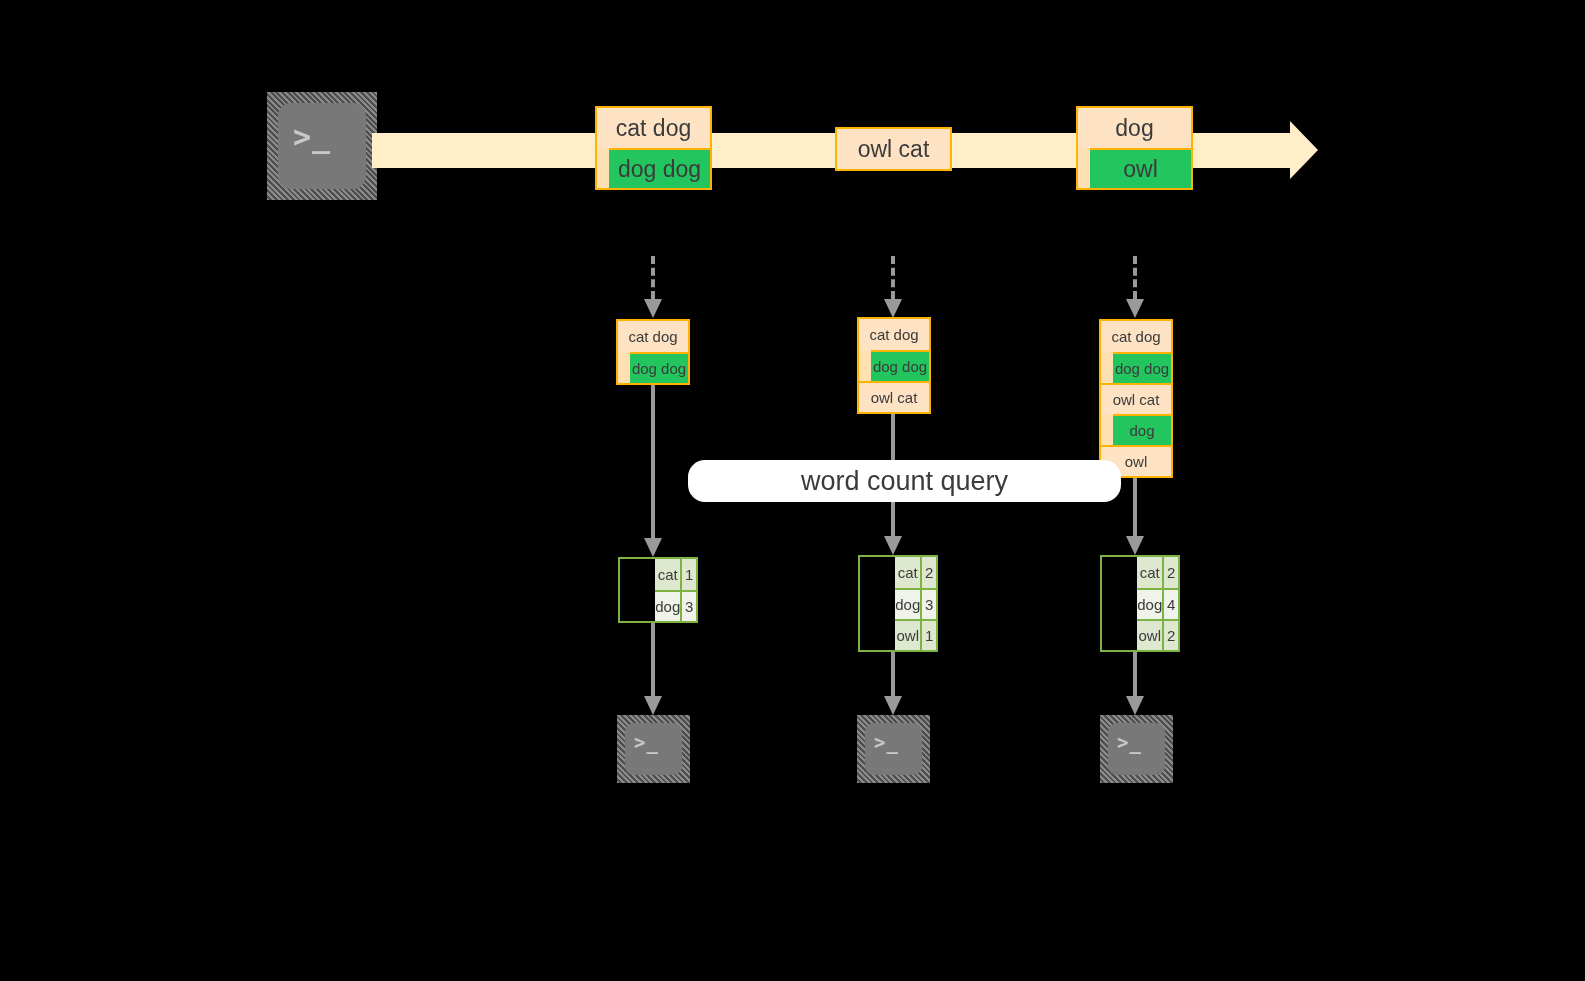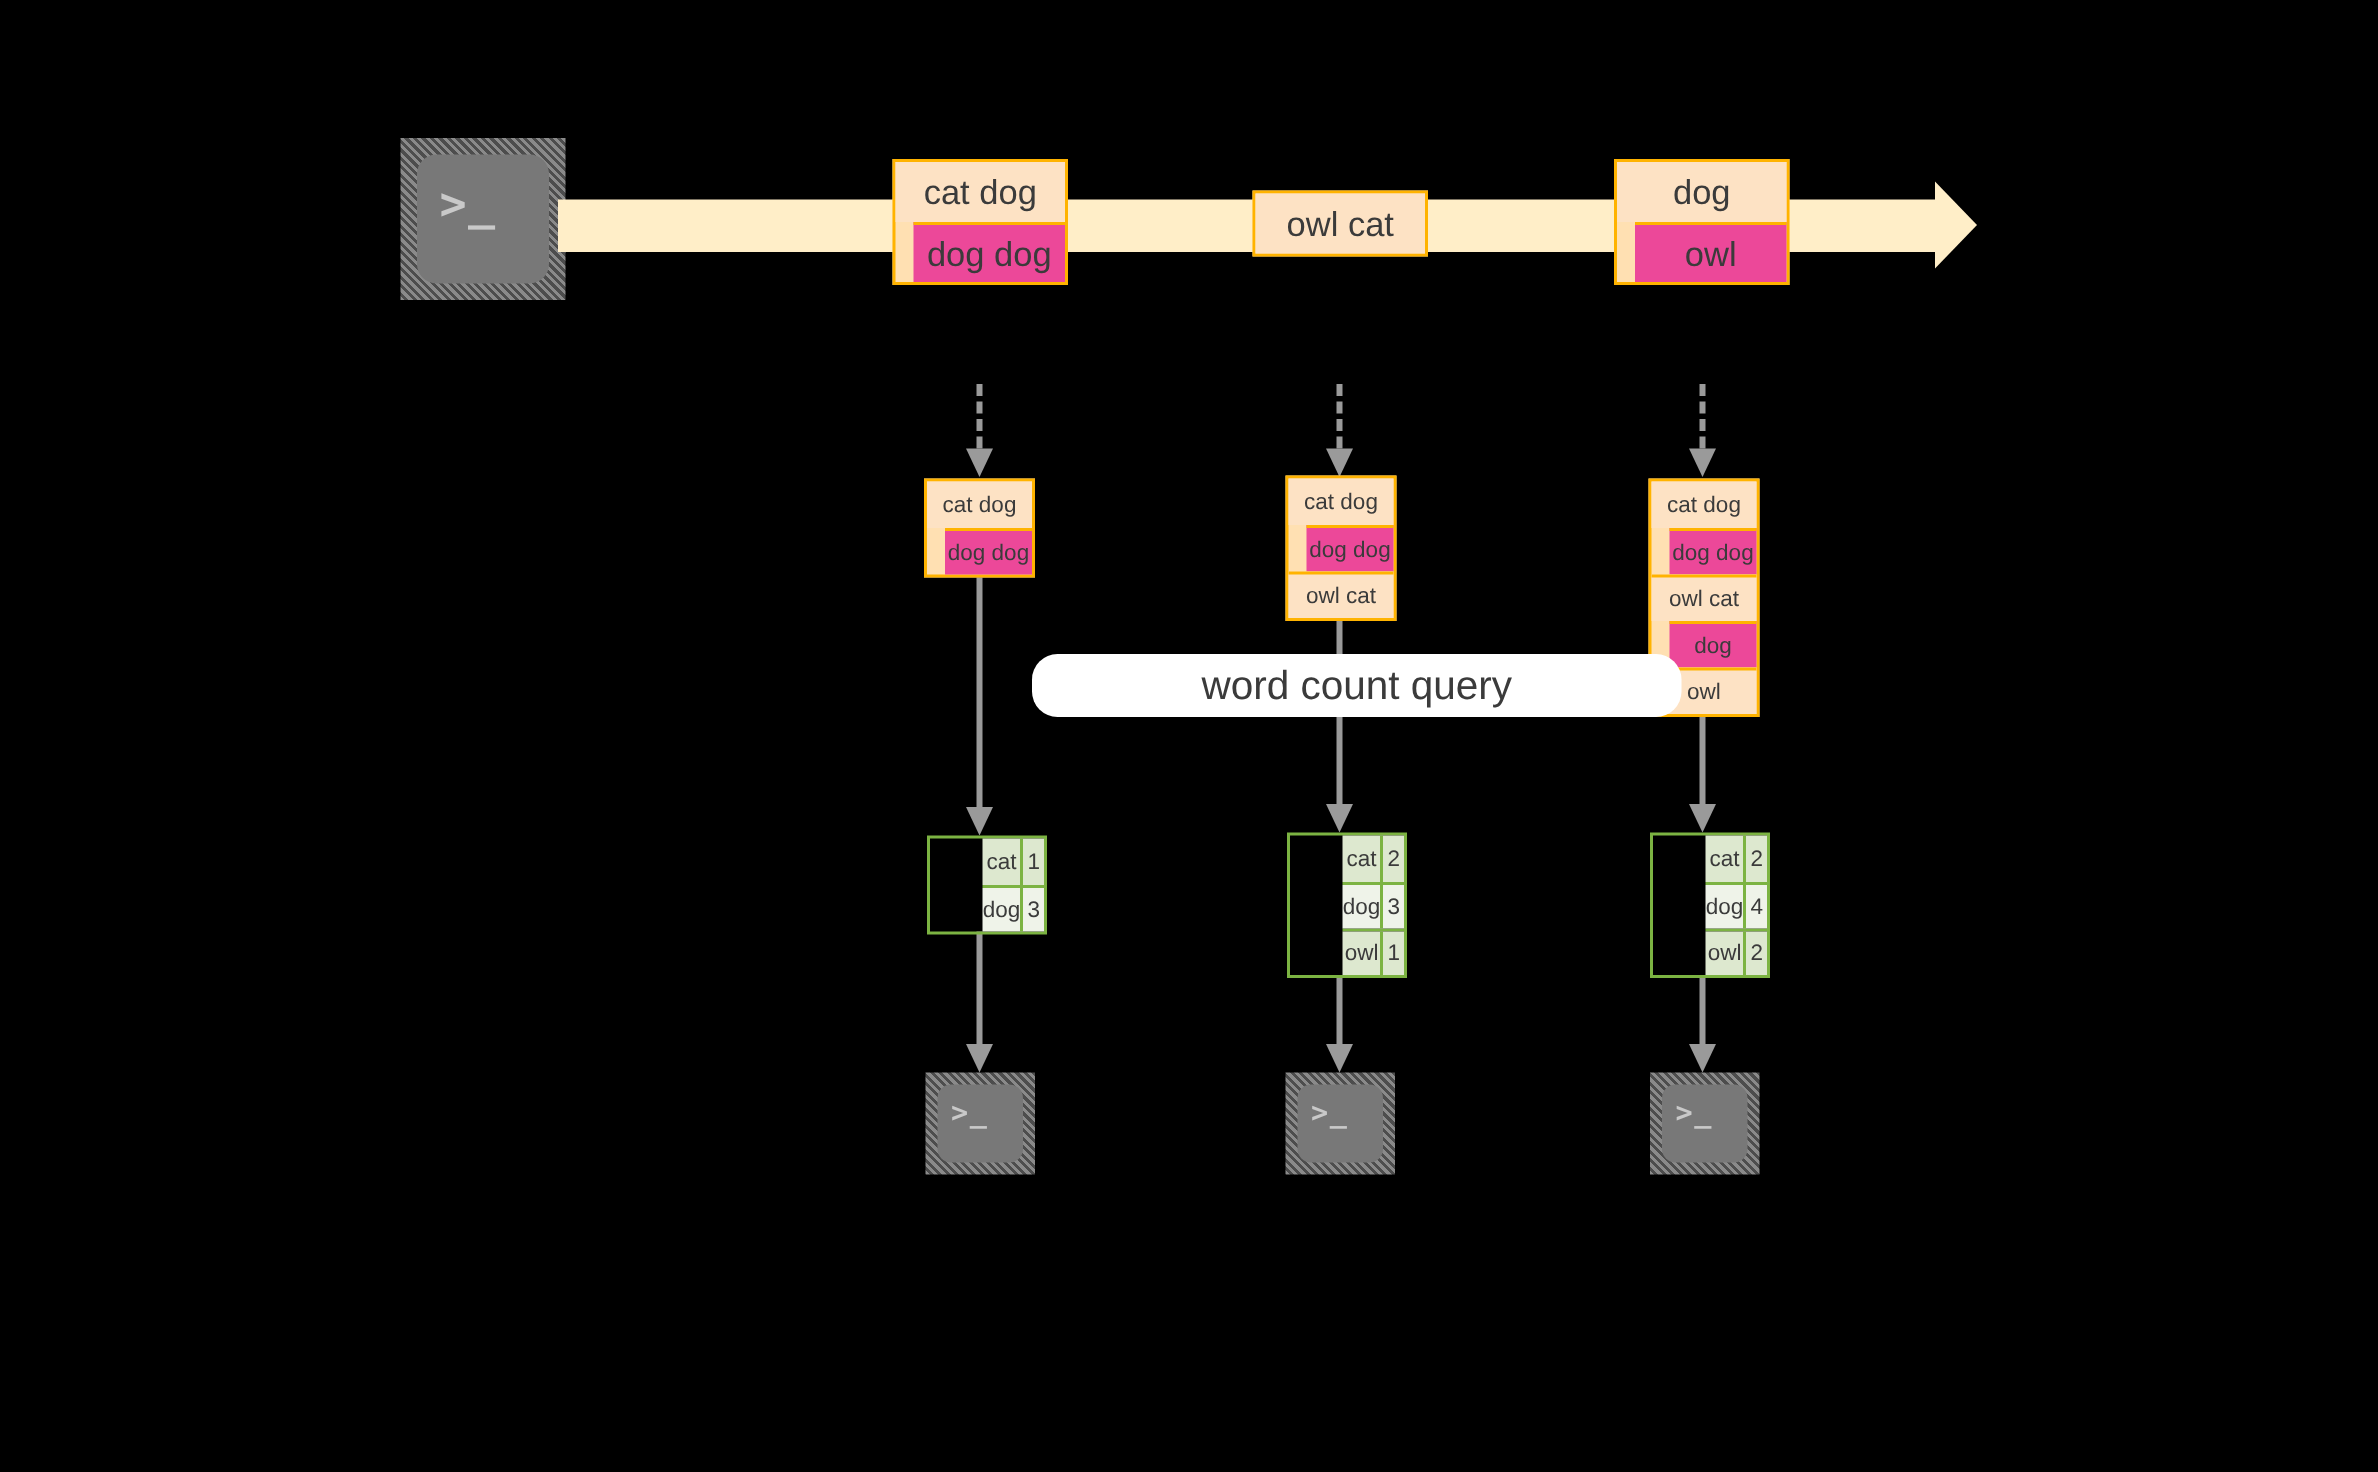--- a/index.html
+++ b/index.html
@@ -72,21 +72,21 @@
   .rec-cell {
     box-sizing: border-box;
     display: flex;
     align-items: center;
     justify-content: center;
     color: #3b3b3b;
     white-space: nowrap;
     overflow: hidden;
   }
   .rec-cell.shade-a { background: #fde2c4; }
-  .rec-cell.shade-b { background: #ec4899; margin-left: 12px; }
+  .rec-cell.shade-b { background: #22c55e; margin-left: 12px; }
   .rec-cell + .rec-cell { border-top: 2px solid #ffb300; }
 
   
   .rec-stack.big .rec-cell {
     height: 40px;
     font-size: 23px;
   }
   
   .rec-stack.mini .rec-cell {
     height: 31px;
@@ -293,17 +293,17 @@
   </div>
   <div class="conn" style="left:1133px; top:652px; height:63px;">
     <div class="conn-line" style="height:44px;"></div>
     <div class="conn-head" style="top:44px;"></div>
   </div>
   <div class="terminal small" style="left:1100px; top:715px; width:73px; height:68px;">
     <div class="terminal-inner"></div>
     <span class="term-glyph" style="left:17px; top:18px; font-size:19px;">&gt;_</span>
   </div>
 
-  <div class="query-label" style="left:688px; top:436px; width:433px; height:42px; font-size:27px;border-radius:17px;">
+  <div class="query-label" style="left:688px; top:460px; width:433px; height:42px; font-size:27px;border-radius:17px;">
     <span>word count query</span>
   </div>
 
 </div>
 
 </body></html>

